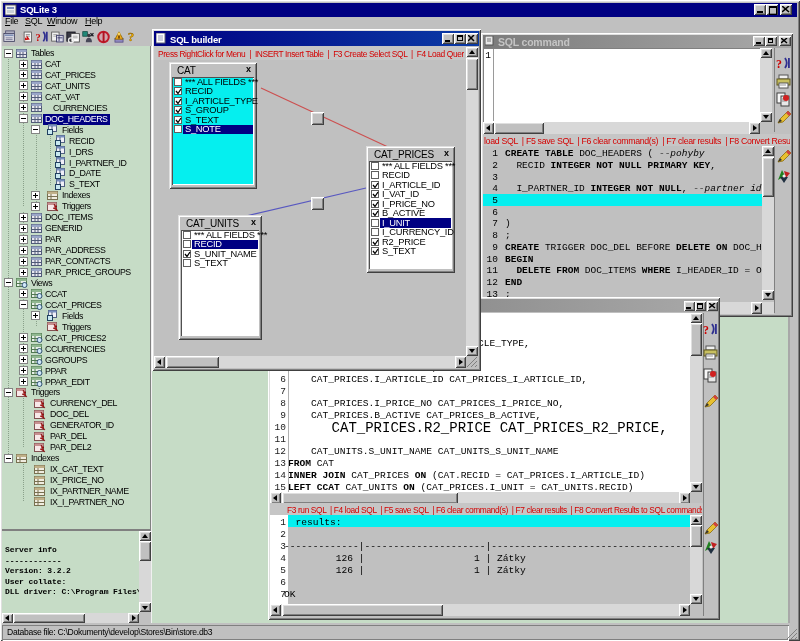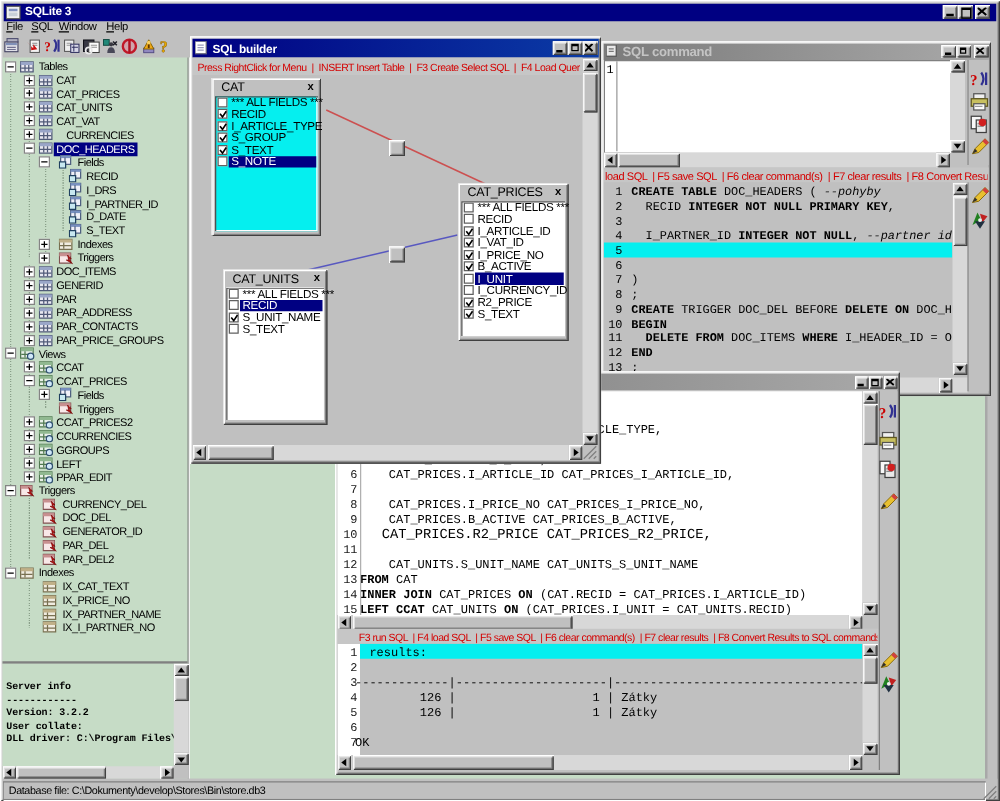--- a/index.html
+++ b/index.html
@@ -433,21 +433,21 @@
       <i class="pmh"></i>
       <i class="pmv"></i>
     </div>
 <svg class="ic" width="12" height="11" style="left:31px;top:365.0px">
       <rect x="0.5" y="1.5" width="10" height="8" fill="#e8f0e8" stroke="#507850"></rect>
       <rect x="0.5" y="1.5" width="10" height="2.5" fill="#90b890"></rect>
       <line x1="4" y1="4" x2="4" y2="9" stroke="#507850"></line>
       <line x1="1" y1="6.5" x2="10" y2="6.5" stroke="#507850"></line>
       <circle cx="8.5" cy="8" r="2.5" fill="#d0e8f8" stroke="#305070"></circle>
     </svg>
-<div class="trow" style="left:45px;top:365.5px">LEFT</div>
+<div class="trow" style="left:45px;top:365.5px">PPAR</div>
 <div class="pm" style="left:19px;top:377.0px">
       <i class="pmh"></i>
       <i class="pmv"></i>
     </div>
 <svg class="ic" width="12" height="11" style="left:31px;top:376.0px">
       <rect x="0.5" y="1.5" width="10" height="8" fill="#e8f0e8" stroke="#507850"></rect>
       <rect x="0.5" y="1.5" width="10" height="2.5" fill="#90b890"></rect>
       <line x1="4" y1="4" x2="4" y2="9" stroke="#507850"></line>
       <line x1="1" y1="6.5" x2="10" y2="6.5" stroke="#507850"></line>
       <circle cx="8.5" cy="8" r="2.5" fill="#d0e8f8" stroke="#305070"></circle>
@@ -702,21 +702,21 @@
       <div class="cell mono" style="left:2px;top:48.5px;width:14px;text-align:right;color:#202020">5</div>
       <div class="cell mono" style="left:18px;font-size:9.6px;top:48.5px">    CAT.S_TEXT CAT_S_TEXT,</div>
       <div class="cell mono" style="left:2px;top:60.5px;width:14px;text-align:right;color:#202020">6</div>
       <div class="cell mono" style="left:18px;font-size:9.6px;top:60.5px">    CAT_PRICES.I_ARTICLE_ID CAT_PRICES_I_ARTICLE_ID,</div>
       <div class="cell mono" style="left:2px;top:72.5px;width:14px;text-align:right;color:#202020">7</div>
       <div class="cell mono" style="left:2px;top:84.5px;width:14px;text-align:right;color:#202020">8</div>
       <div class="cell mono" style="left:18px;font-size:9.6px;top:84.5px">    CAT_PRICES.I_PRICE_NO CAT_PRICES_I_PRICE_NO,</div>
       <div class="cell mono" style="left:2px;top:96.5px;width:14px;text-align:right;color:#202020">9</div>
       <div class="cell mono" style="left:18px;font-size:9.6px;top:96.5px">    CAT_PRICES.B_ACTIVE CAT_PRICES_B_ACTIVE,</div>
       <div class="cell mono" style="left:2px;top:108.5px;width:14px;text-align:right;color:#202020">10</div>
-      <div class="cell mono" style="left:9px;font-size:11px;top:108.5px">    CAT_PRICES.R2_PRICE CAT_PRICES_R2_PRICE,</div>
+      <div class="cell mono" style="left:28px;font-size:14px;top:108.5px">    CAT_PRICES.R2_PRICE CAT_PRICES_R2_PRICE,</div>
       <div class="cell mono" style="left:2px;top:120.5px;width:14px;text-align:right;color:#202020">11</div>
       <div class="cell mono" style="left:2px;top:132.5px;width:14px;text-align:right;color:#202020">12</div>
       <div class="cell mono" style="left:18px;font-size:9.6px;top:132.5px">    CAT_UNITS.S_UNIT_NAME CAT_UNITS_S_UNIT_NAME</div>
       <div class="cell mono" style="left:2px;top:144.5px;width:14px;text-align:right;color:#202020">13</div>
       <div class="cell mono" style="left:18px;font-size:9.6px;top:144.5px"><b>FROM</b> CAT</div>
       <div class="cell mono" style="left:2px;top:156.5px;width:14px;text-align:right;color:#202020">14</div>
       <div class="cell mono" style="left:18px;font-size:9.6px;top:156.5px"><b>INNER JOIN</b> CAT_PRICES <b>ON</b> (CAT.RECID = CAT_PRICES.I_ARTICLE_ID)</div>
       <div class="cell mono" style="left:2px;top:168.5px;width:14px;text-align:right;color:#202020">15</div>
       <div class="cell mono" style="left:18px;font-size:9.6px;top:168.5px"><b>LEFT CCAT</b> CAT_UNITS <b>ON</b> (CAT_PRICES.I_UNIT = CAT_UNITS.RECID)</div>
     </div>

